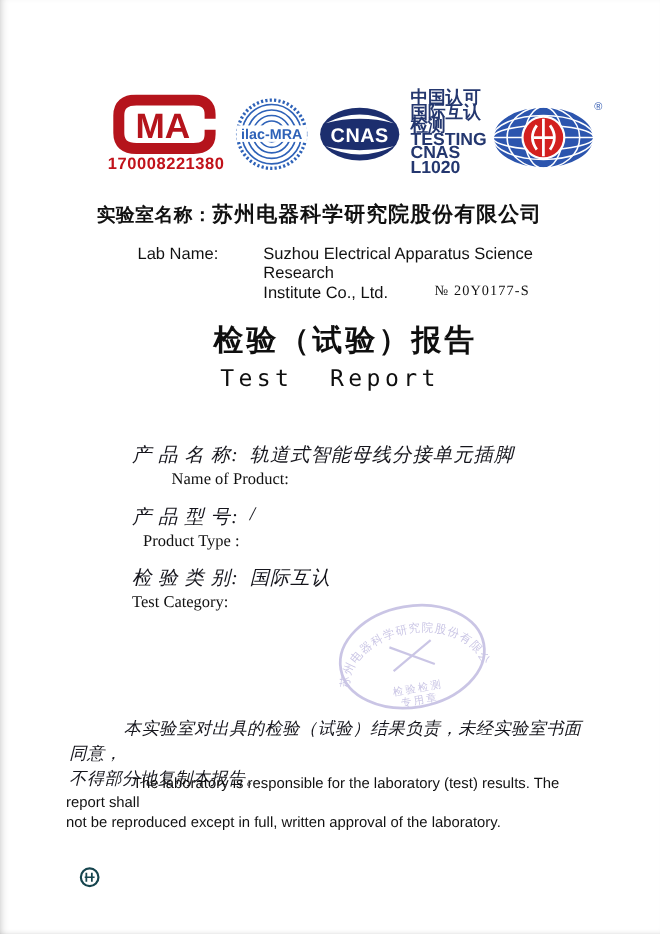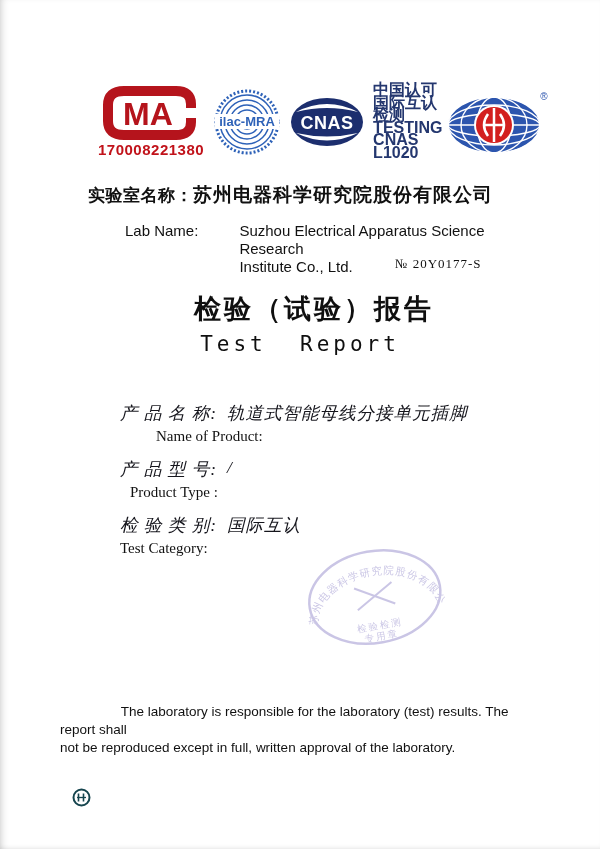--- a/index.html
+++ b/index.html
@@ -162,20 +162,24 @@
       <textPath href="#arc" startOffset="4">苏州电器科学研究院股份有限公司</textPath>
     </text>
     <g stroke="#9f97d0" stroke-width="2">
       <line x1="56" y1="40" x2="94" y2="62"></line>
       <line x1="94" y1="40" x2="56" y2="62"></line>
     </g>
     <text x="75" y="84" text-anchor="middle" font-size="9.5" fill="#9f97d0" letter-spacing="2" font-family="Liberation Serif, serif">检验检测</text>
     <text x="75" y="95" text-anchor="middle" font-size="9.5" fill="#9f97d0" letter-spacing="2" font-family="Liberation Serif, serif">专用章</text>
   </svg>
 
+  <div class="footer-zh">
+    <div class="l1">本实验室对出具的检验（试验）结果负责，未经实验室书面同意，</div>
+    <div class="l2">不得部分地复制本报告。</div>
+  </div>
   <div class="footer-en">
     <div class="l1">The laboratory is responsible for the laboratory (test) results. The report shall</div>
     <div class="l2">not be reproduced except in full, written approval of the laboratory.</div>
   </div>
 
   <svg class="binding" width="19" height="19" viewBox="0 0 19 19">
     <circle cx="9.5" cy="9.5" r="8" fill="none" stroke="#16454e" stroke-width="2"></circle>
     <line x1="6.5" y1="5.5" x2="6.5" y2="13.5" stroke="#16454e" stroke-width="1.6"></line>
     <line x1="11.5" y1="5.5" x2="11.5" y2="13.5" stroke="#16454e" stroke-width="1.6"></line>
     <line x1="5" y1="9.5" x2="14" y2="9.5" stroke="#16454e" stroke-width="1.3"></line>

